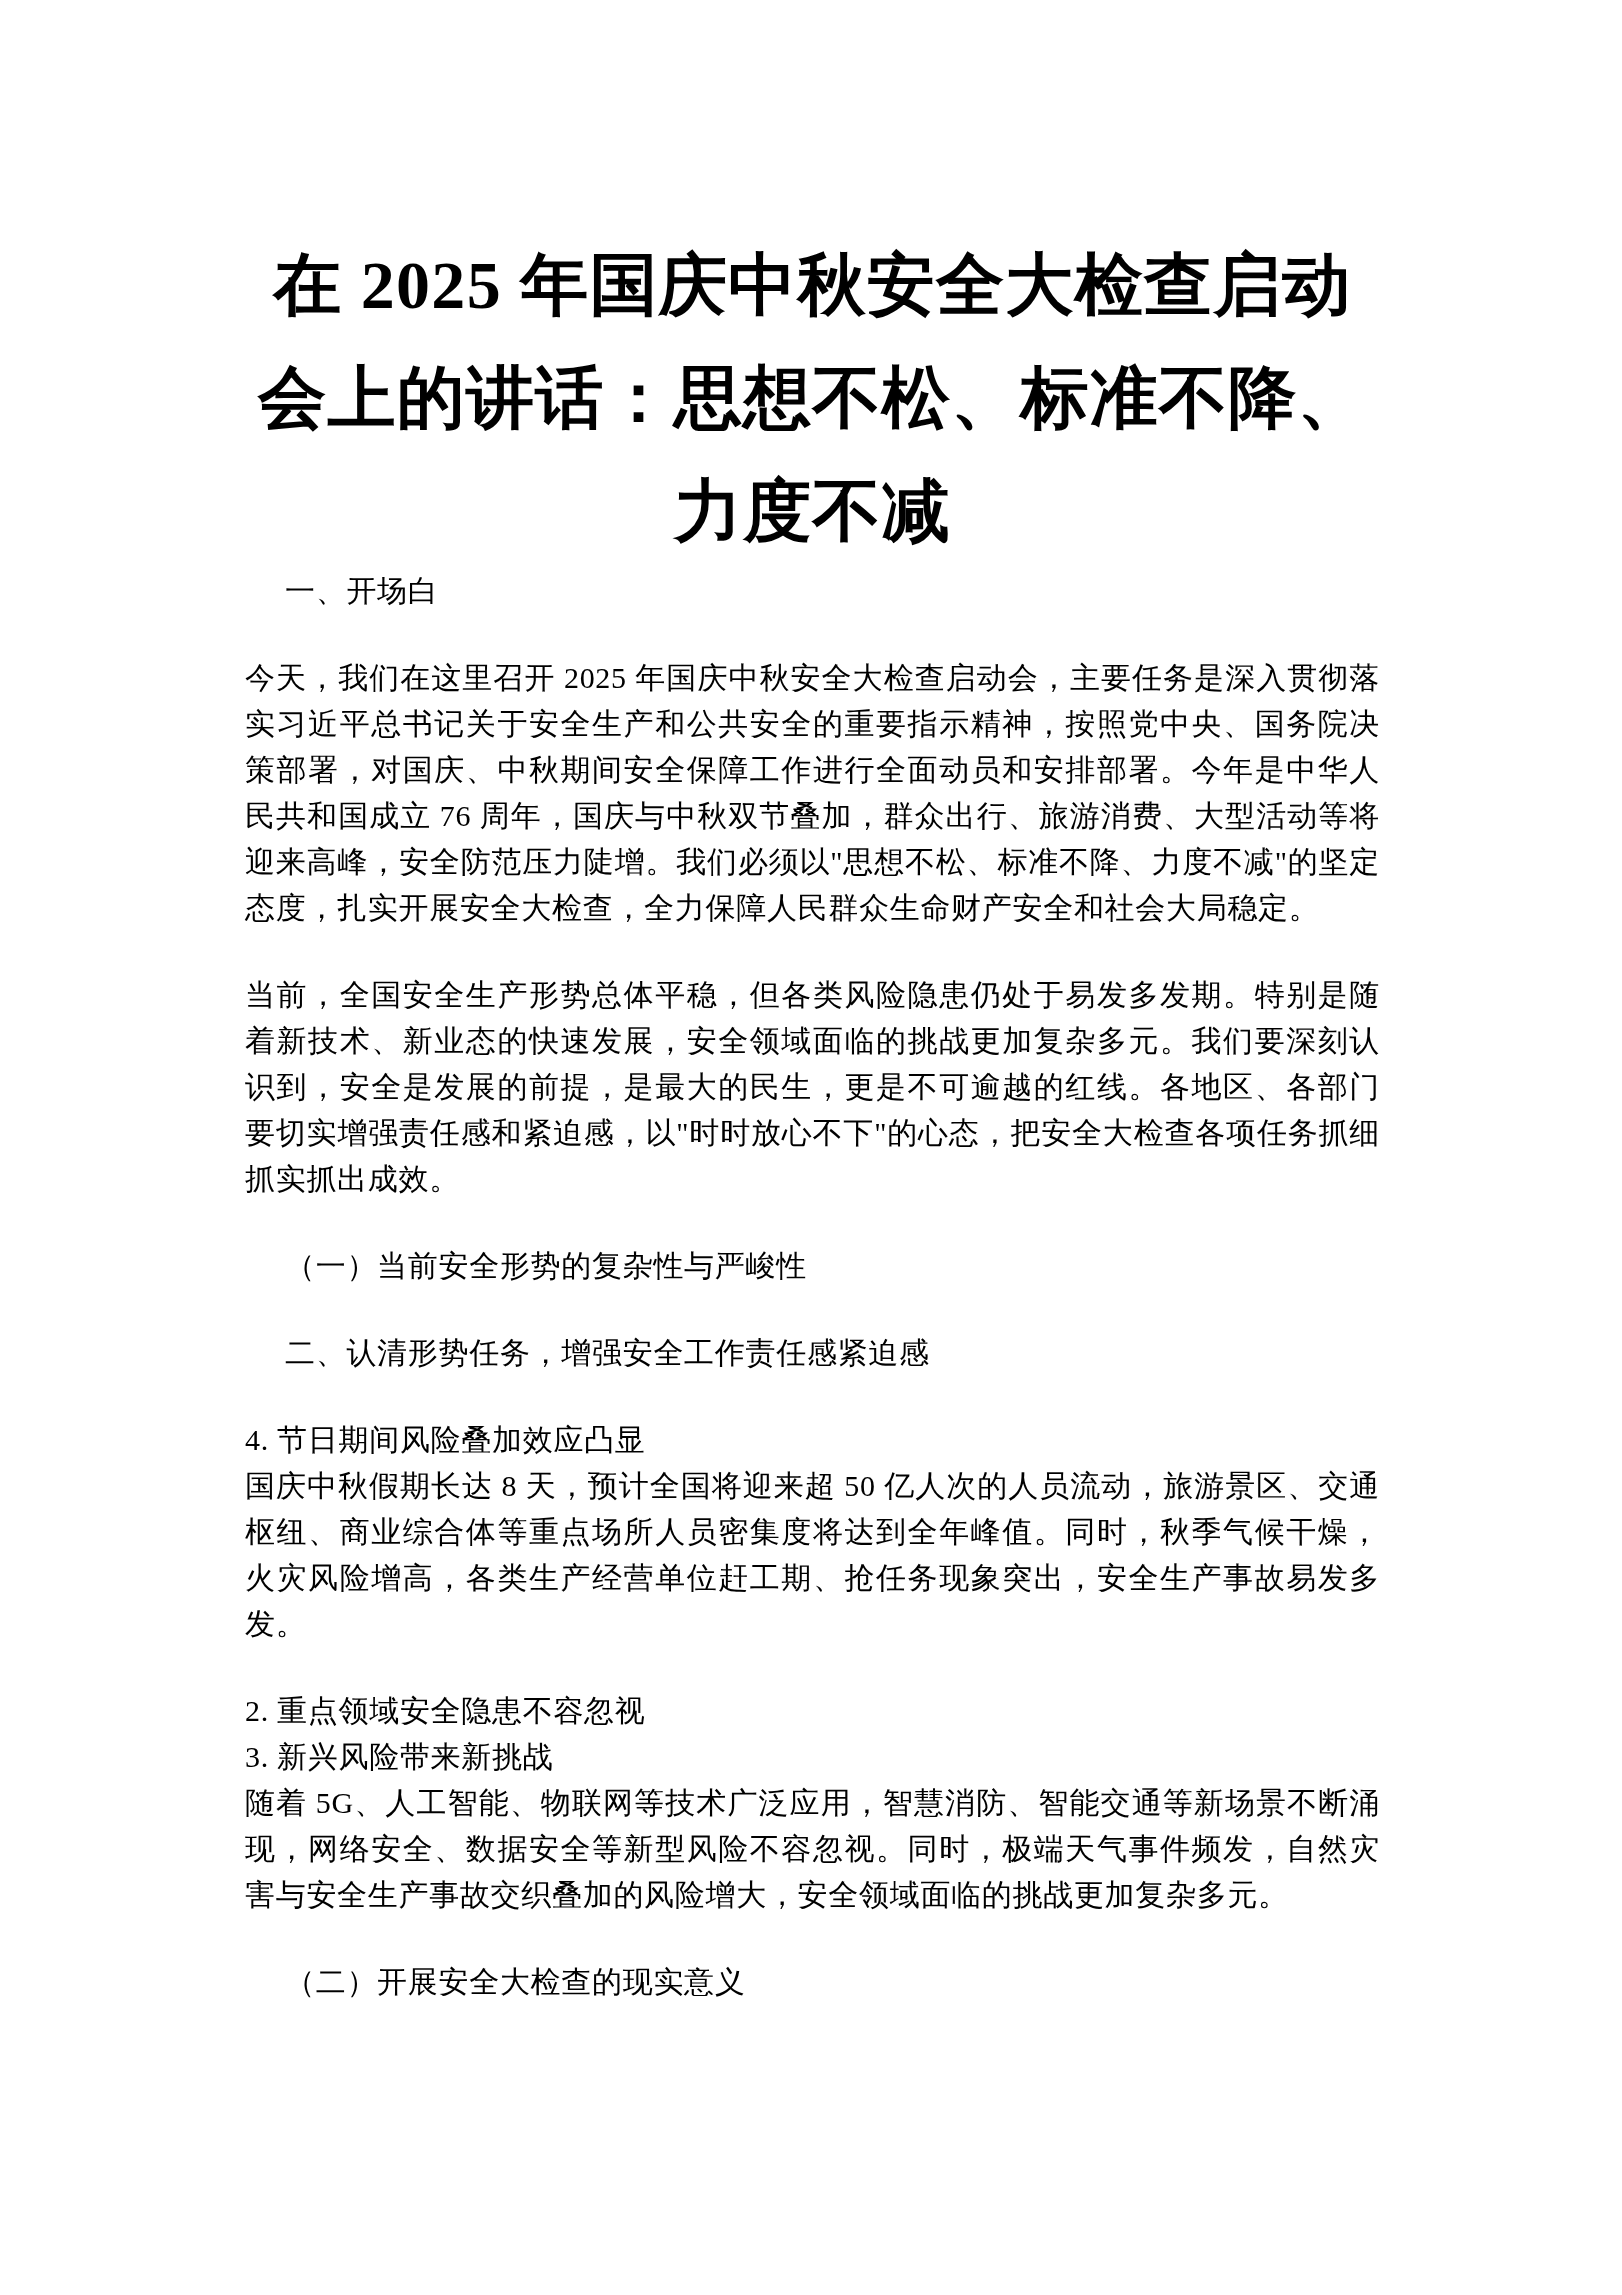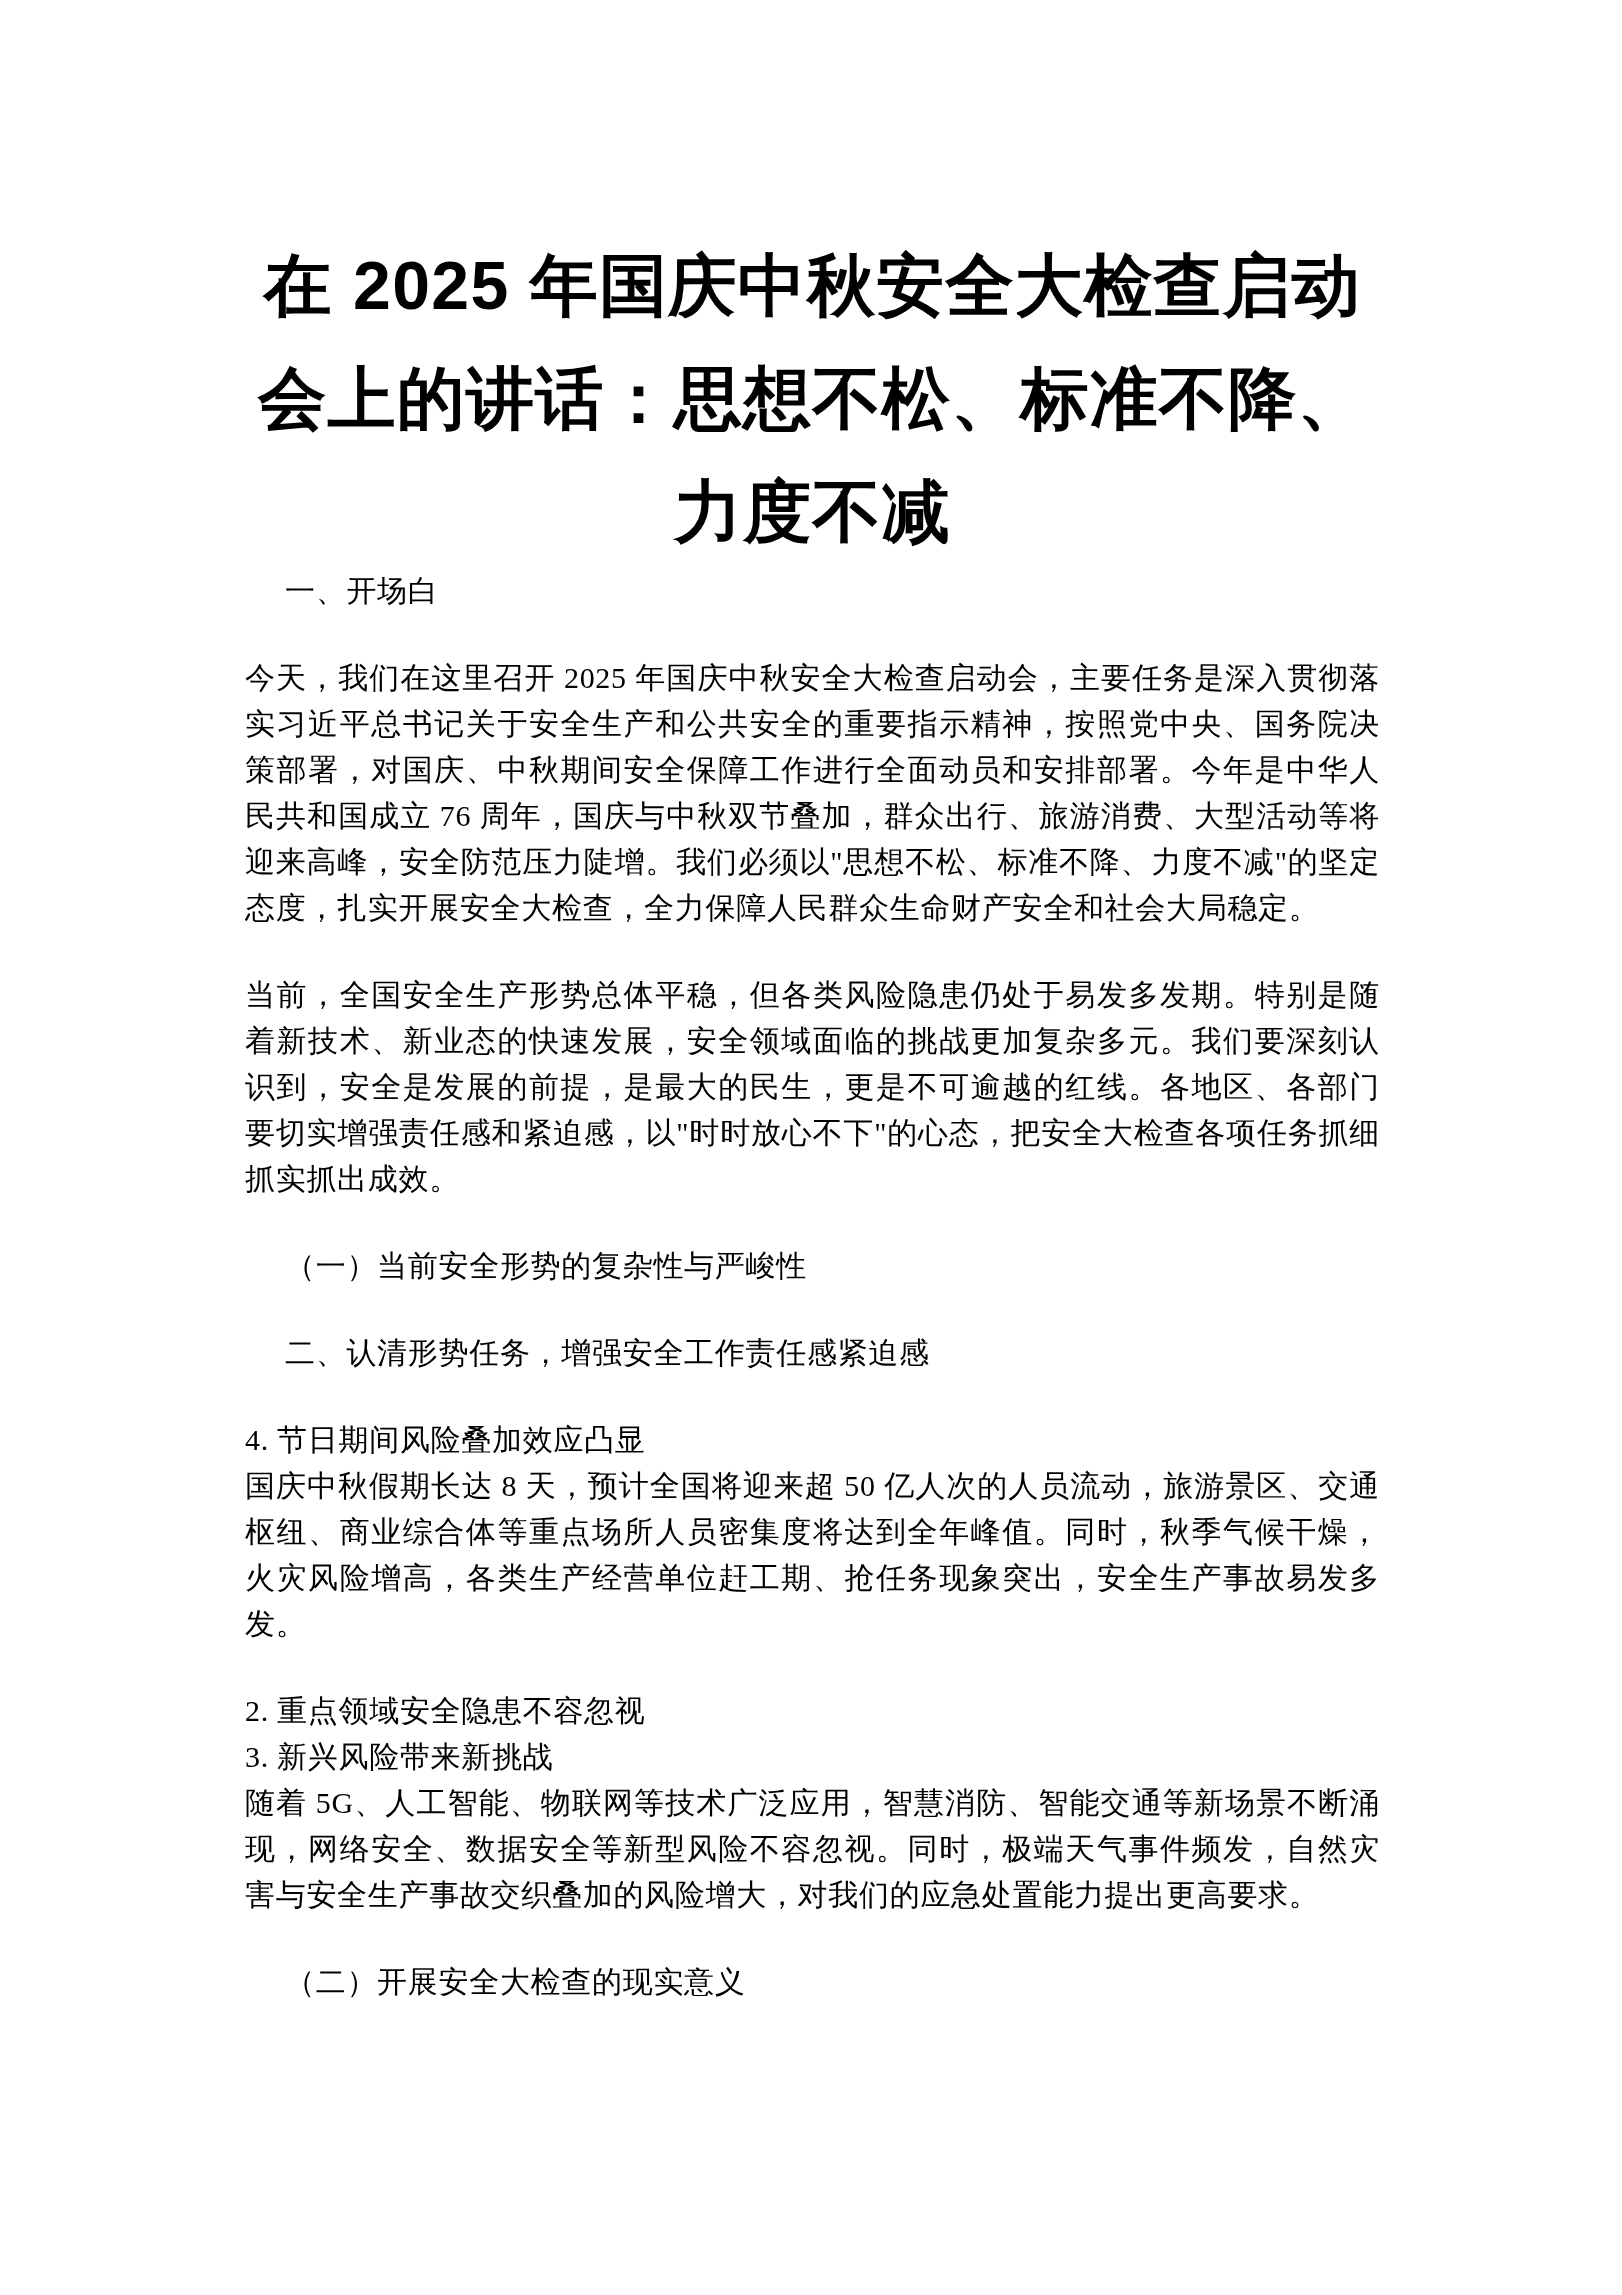--- a/index.html
+++ b/index.html
@@ -15,21 +15,21 @@
     overflow: hidden;
   }
   .page {
     box-sizing: border-box;
     width: 1623px;
     height: 2295px;
     padding: 229px 243px 131px 245px;
     background: #ffffff;
   }
   .doc-title {
-    font-family: Liberation Sans, sans-serif;
+    font-family: Liberation Serif, serif;
     font-weight: 700;
     font-size: 68px;
     line-height: 113px;
     text-align: center;
     letter-spacing: 1.3px;
     margin: 0 0 0 0;
     color: #000000;
   }
   .doc-body {
     margin-top: 0;
@@ -60,17 +60,17 @@
   <div class="doc-body">
       <p class="blk heading">一、开场白</p>
       <p class="blk paragraph">今天，我们在这里召开 2025 年国庆中秋安全大检查启动会，主要任务是深入贯彻落实习近平总书记关于安全生产和公共安全的重要指示精神，按照党中央、国务院决策部署，对国庆、中秋期间安全保障工作进行全面动员和安排部署。今年是中华人民共和国成立 76 周年，国庆与中秋双节叠加，群众出行、旅游消费、大型活动等将迎来高峰，安全防范压力陡增。我们必须以"思想不松、标准不降、力度不减"的坚定态度，扎实开展安全大检查，全力保障人民群众生命财产安全和社会大局稳定。</p>
       <p class="blk paragraph">当前，全国安全生产形势总体平稳，但各类风险隐患仍处于易发多发期。特别是随着新技术、新业态的快速发展，安全领域面临的挑战更加复杂多元。我们要深刻认识到，安全是发展的前提，是最大的民生，更是不可逾越的红线。各地区、各部门要切实增强责任感和紧迫感，以"时时放心不下"的心态，把安全大检查各项任务抓细抓实抓出成效。</p>
       <p class="blk heading">（一）当前安全形势的复杂性与严峻性</p>
       <p class="blk heading">二、认清形势任务，增强安全工作责任感紧迫感</p>
       <p class="blk subheading">4. 节日期间风险叠加效应凸显</p>
       <p class="blk paragraph">国庆中秋假期长达 8 天，预计全国将迎来超 50 亿人次的人员流动，旅游景区、交通枢纽、商业综合体等重点场所人员密集度将达到全年峰值。同时，秋季气候干燥，火灾风险增高，各类生产经营单位赶工期、抢任务现象突出，安全生产事故易发多发。</p>
       <p class="blk subheading">2. 重点领域安全隐患不容忽视</p>
       <p class="blk subheading">3. 新兴风险带来新挑战</p>
-      <p class="blk paragraph">随着 5G、人工智能、物联网等技术广泛应用，智慧消防、智能交通等新场景不断涌现，网络安全、数据安全等新型风险不容忽视。同时，极端天气事件频发，自然灾害与安全生产事故交织叠加的风险增大，对我们的应急处置能力提出更高要求。</p>
+      <p class="blk paragraph">随着 5G、人工智能、物联网等技术广泛应用，智慧消防、智能交通等新场景不断涌现，网络安全、数据安全等新型风险不容忽视。同时，极端天气事件频发，自然灾害与安全生产事故交织叠加的风险增大，安全领域面临的挑战更加复杂多元。</p>
       <p class="blk heading">（二）开展安全大检查的现实意义</p>
     </div>
 </div>
 
 
 </body></html>

